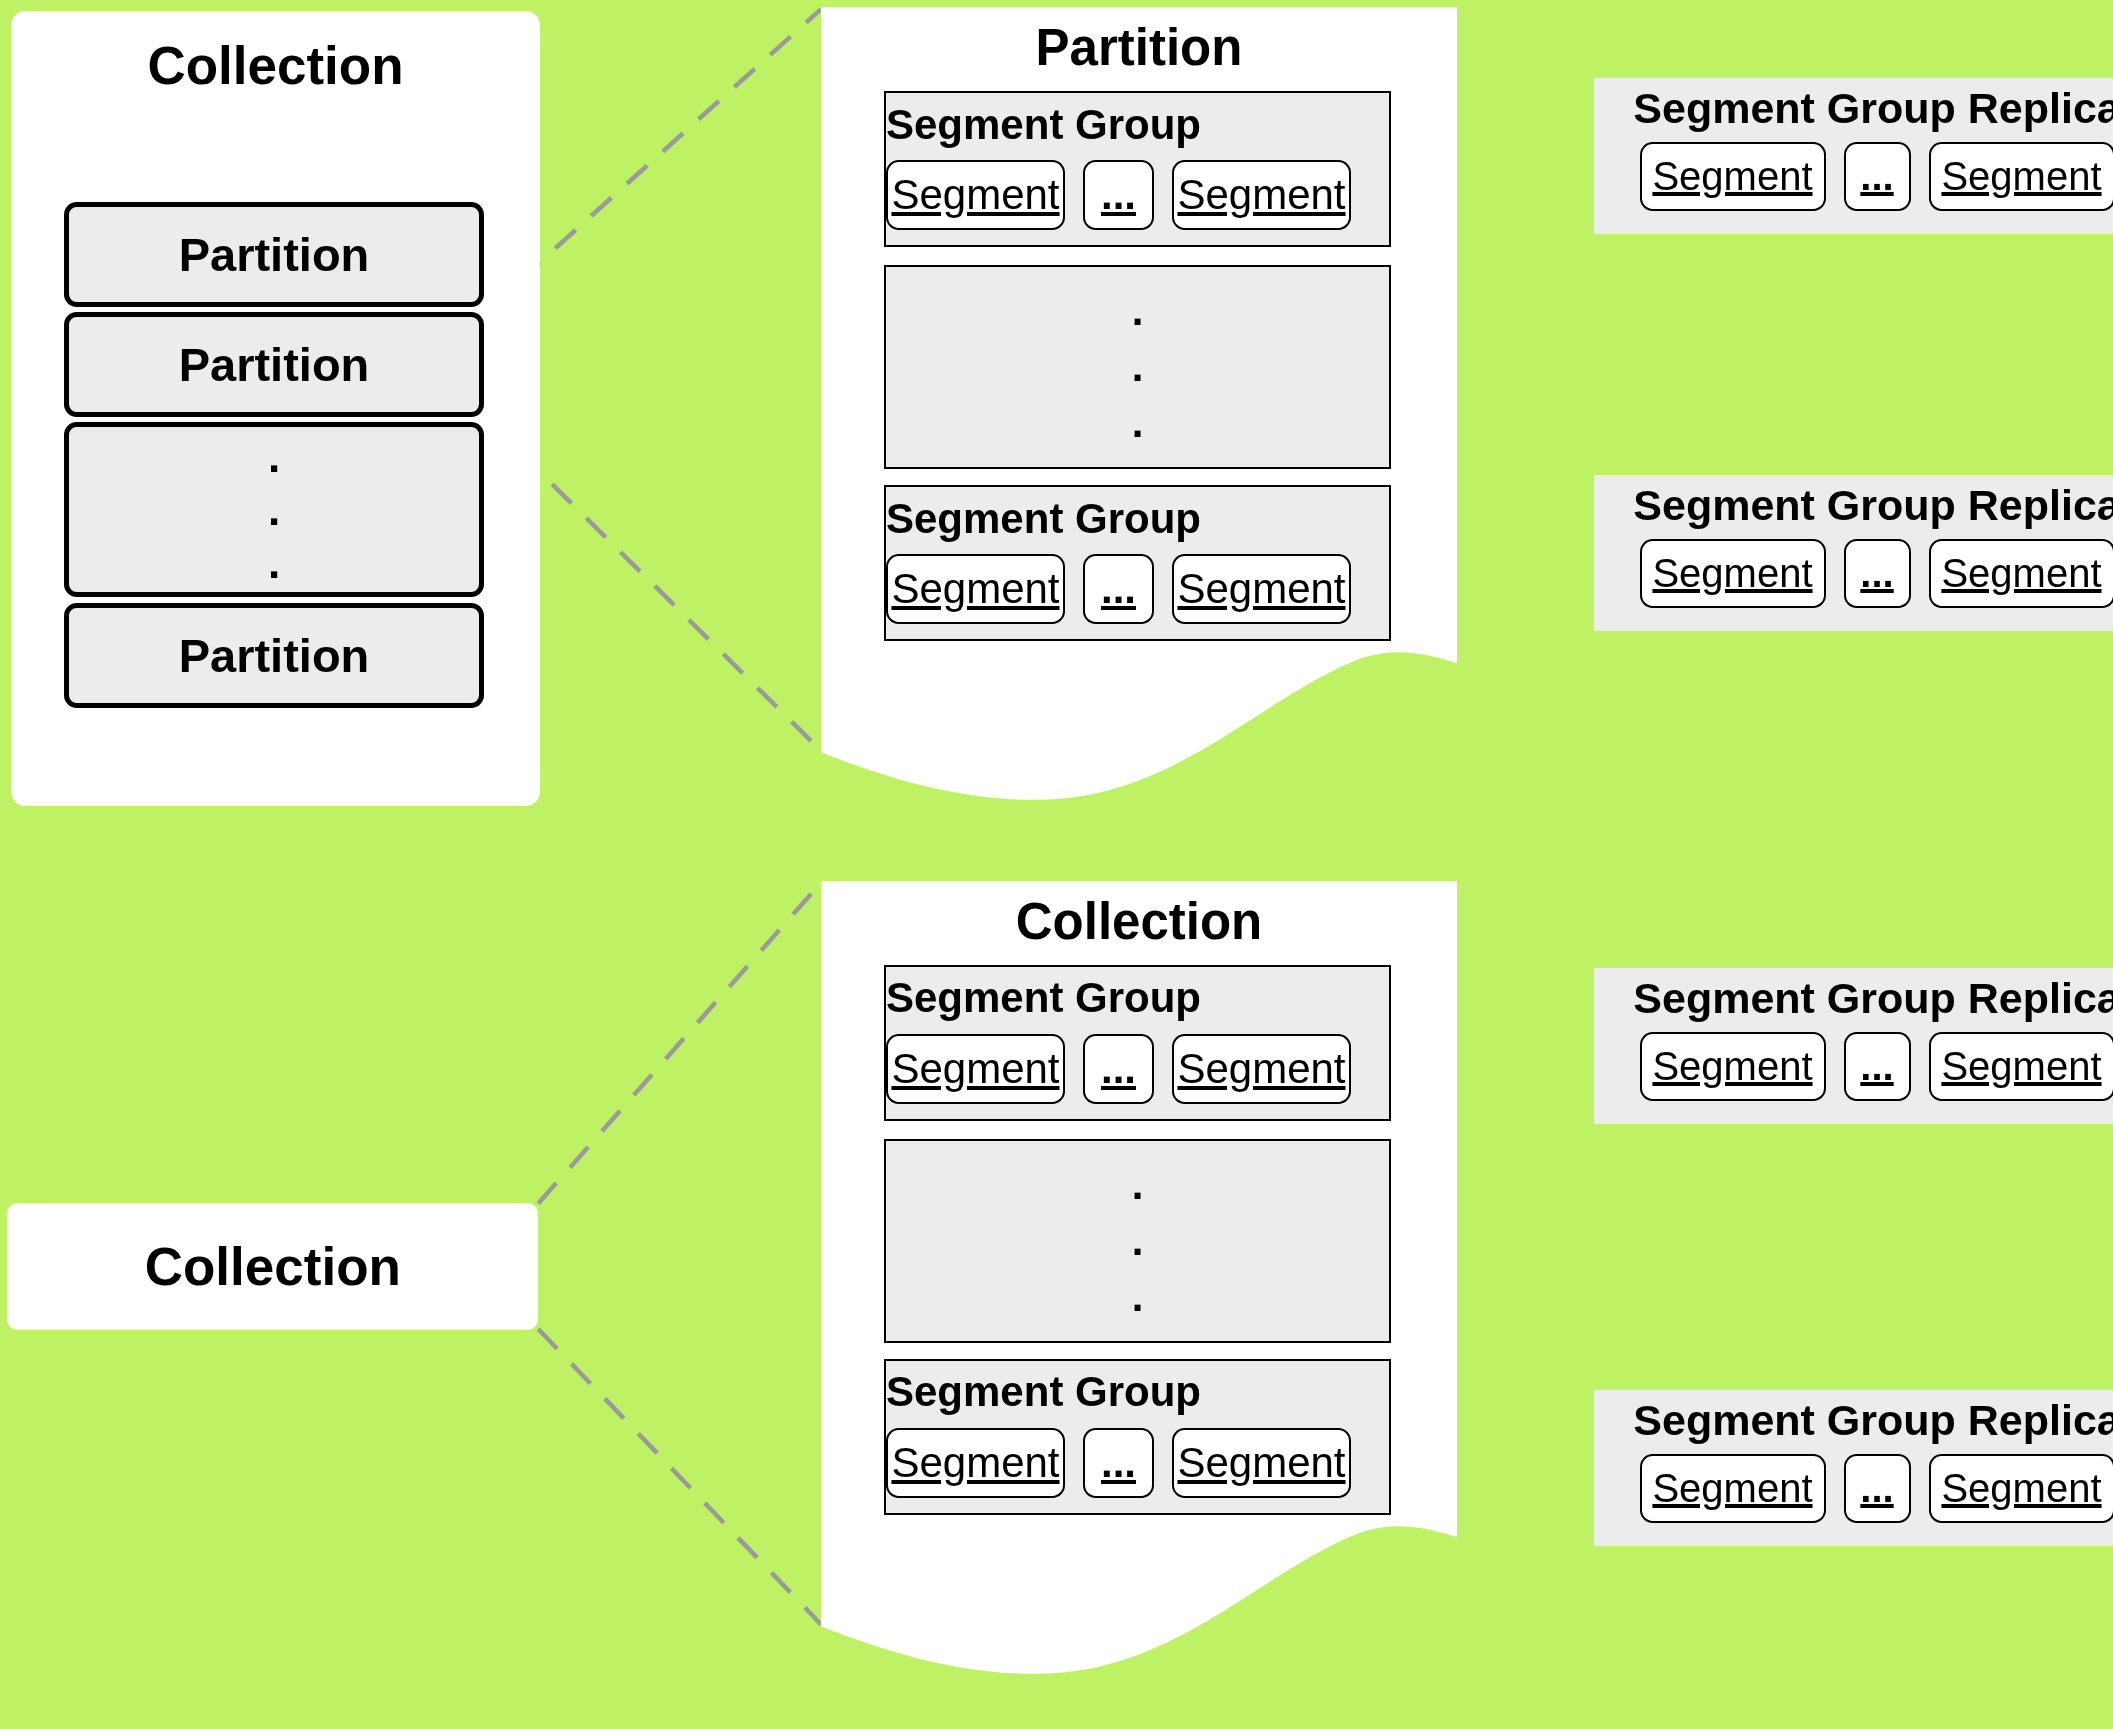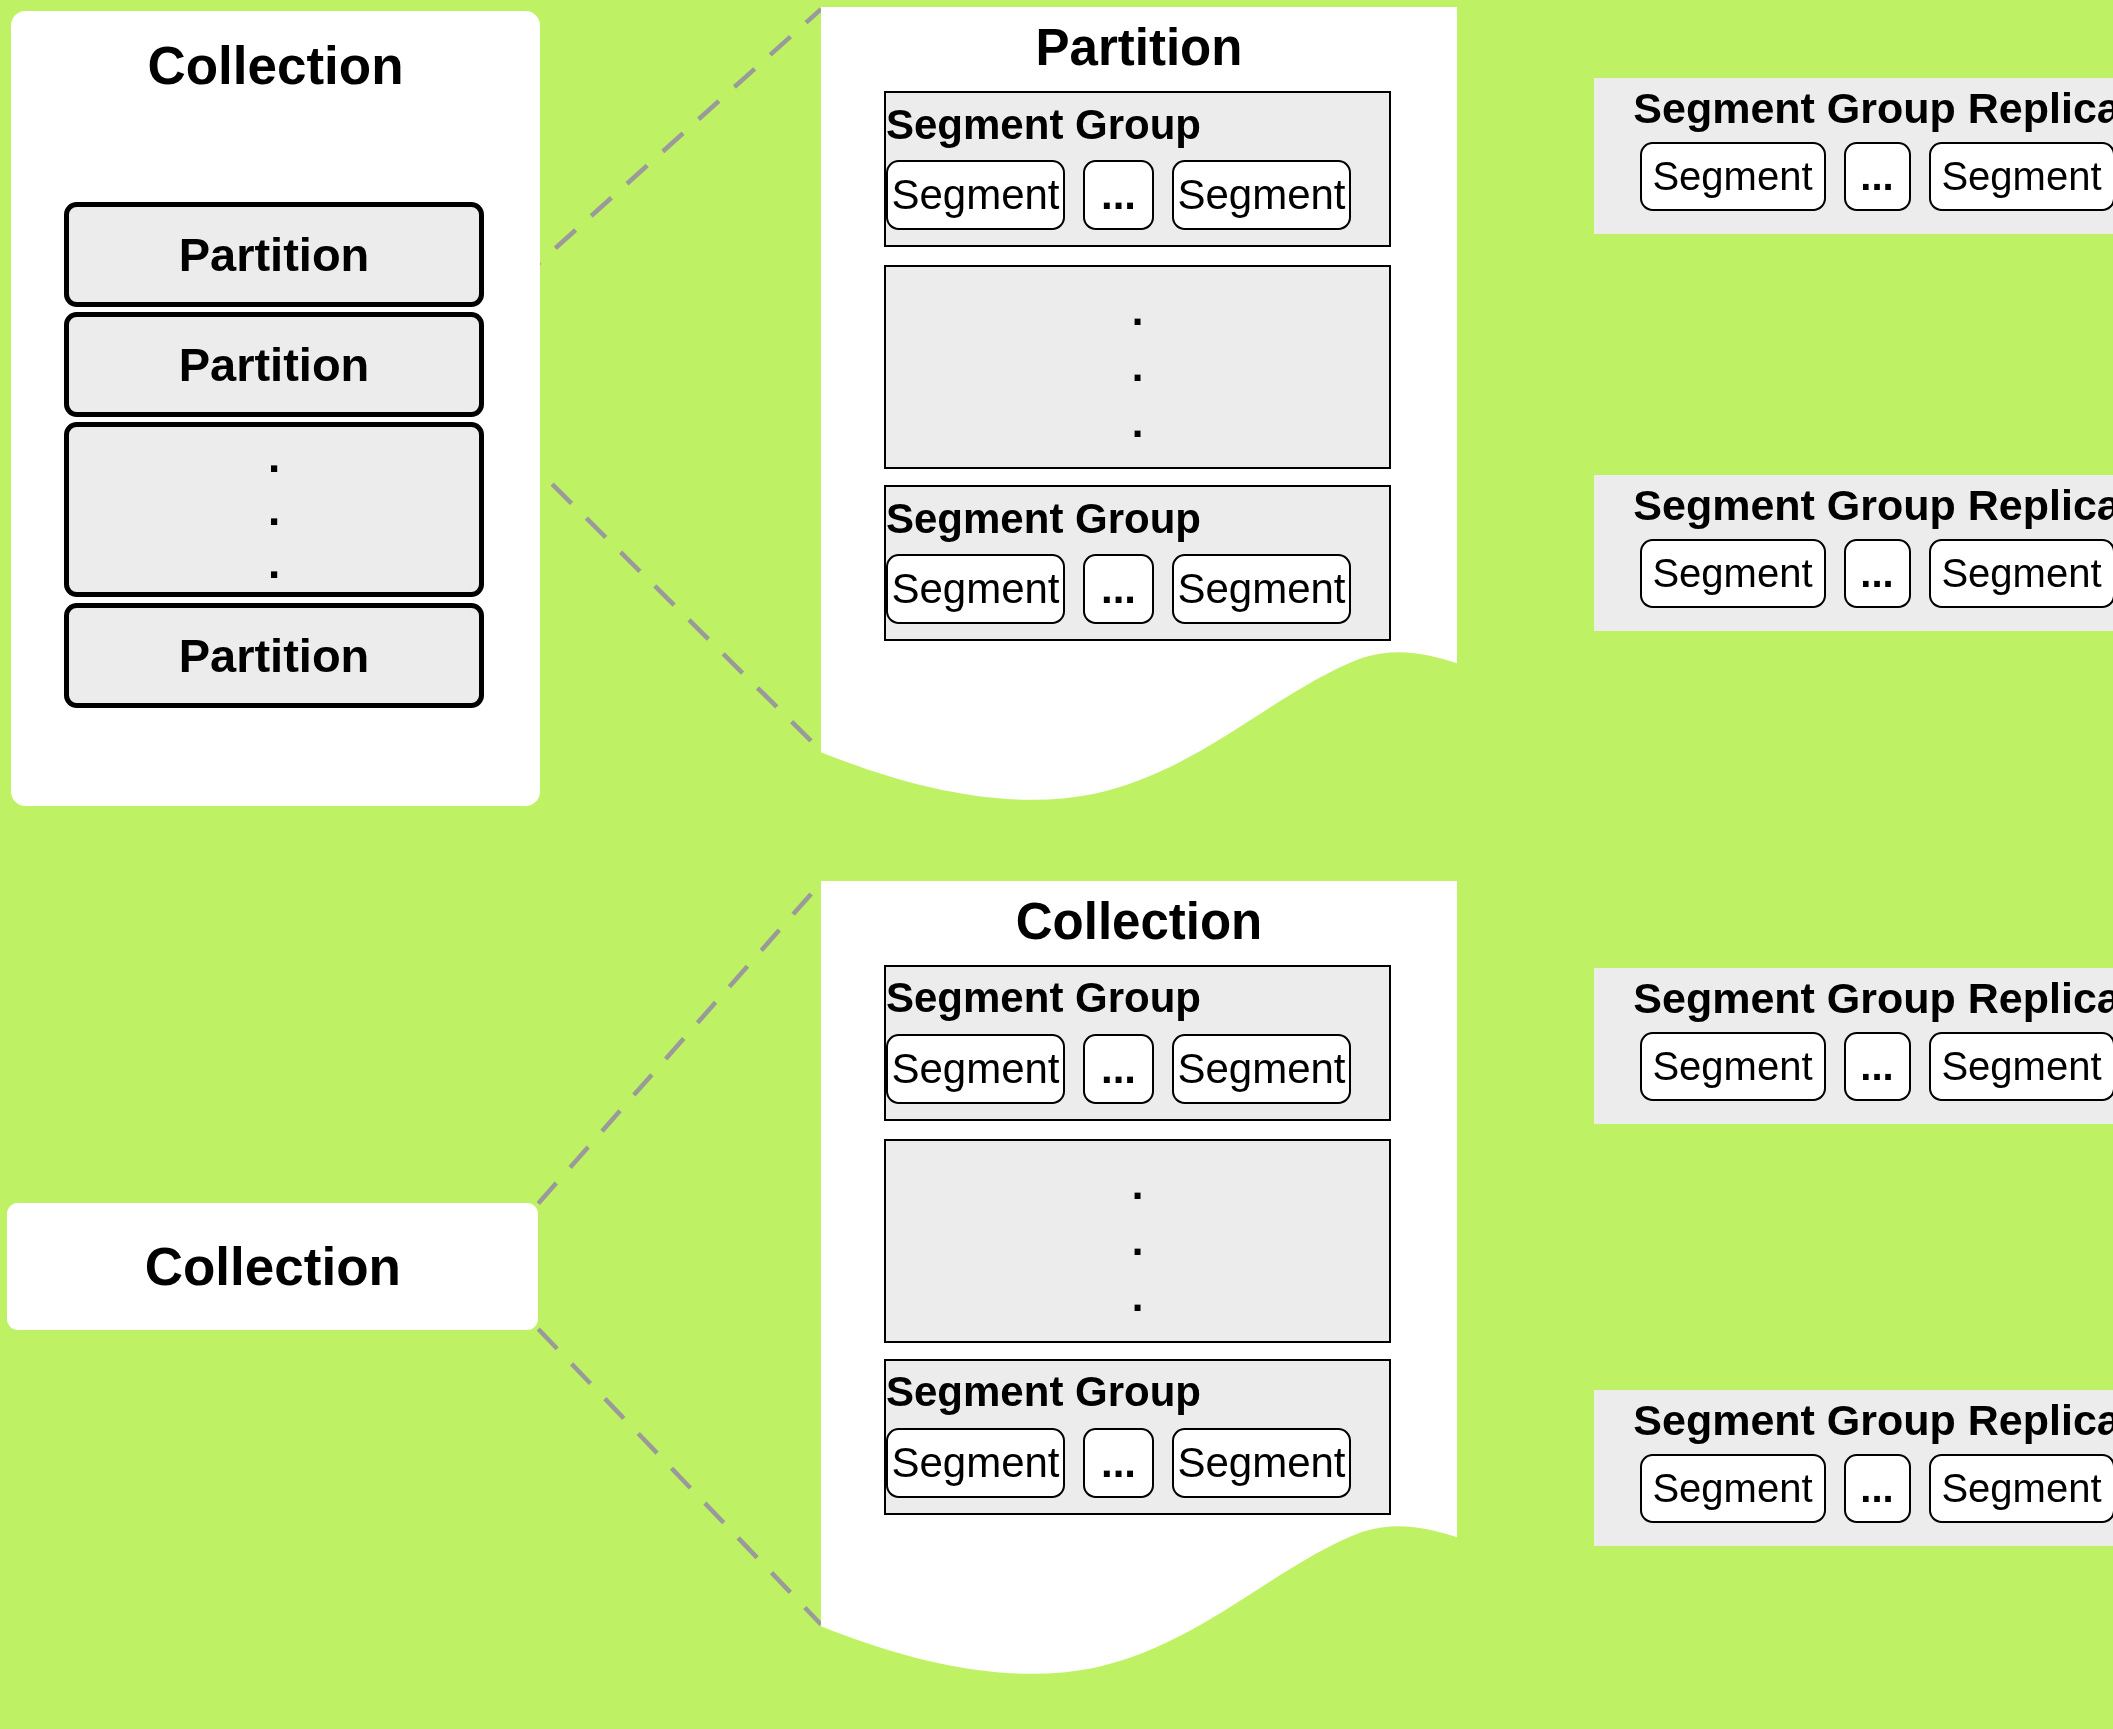--- a/index.html
+++ b/index.html
@@ -41,21 +41,21 @@
     position:absolute;left:63px;width:507px;height:156px;
     background:#ececec;border:2.7px solid #000;z-index:3;
     display:flex;flex-direction:column;align-items:flex-start;padding-top:7.3px;
   }
   .sg.first{top:84px;}
   .sg.second{top:478px;}
   .sg-title{font-size:42px;font-weight:700;line-height:47px;margin-bottom:12.7px;}
   .seg-row{display:flex;align-items:center;gap:18px;}
   .seg{
     width:179px;height:70px;background:#fff;border:2.7px solid #000;border-radius:12.7px;
-    display:flex;align-items:center;justify-content:center;font-size:42px;font-weight:400;
+    display:flex;align-items:center;justify-content:center;font-size:42px;font-weight:400;text-decoration:underline;
   }
   .hd{width:71px;height:70px;font-weight:700;}
   .vbox{
     position:absolute;left:63px;top:258px;width:507px;height:204px;
     background:#ececec;border:2.7px solid #000;z-index:3;
     display:flex;flex-direction:column;align-items:center;justify-content:center;
   }
   .vbox .vdot{font-size:42px;line-height:56px;}
   
   .replica{

